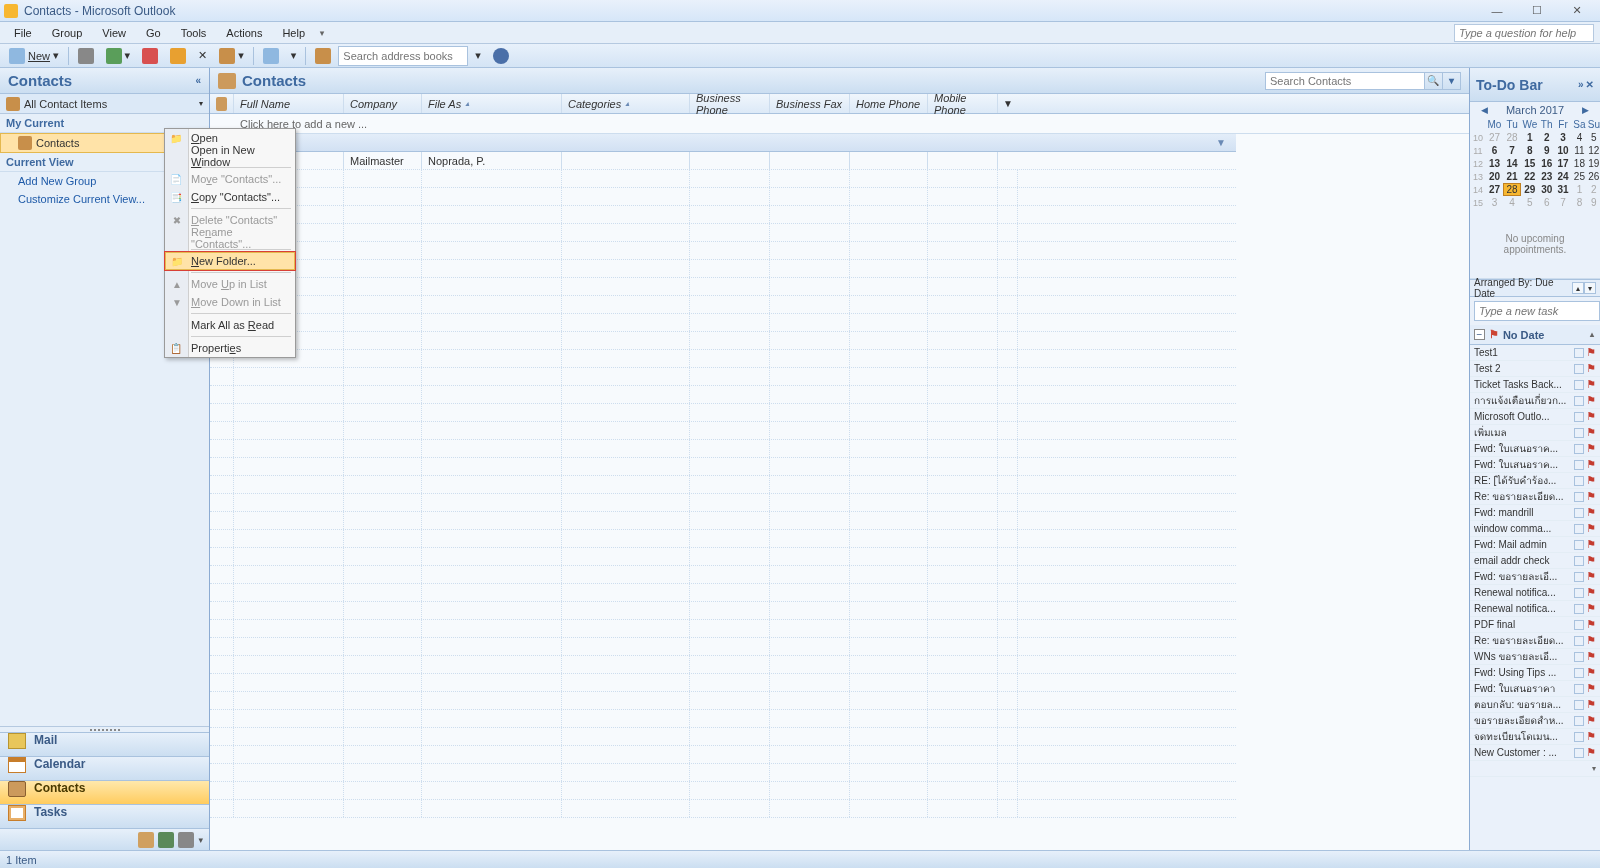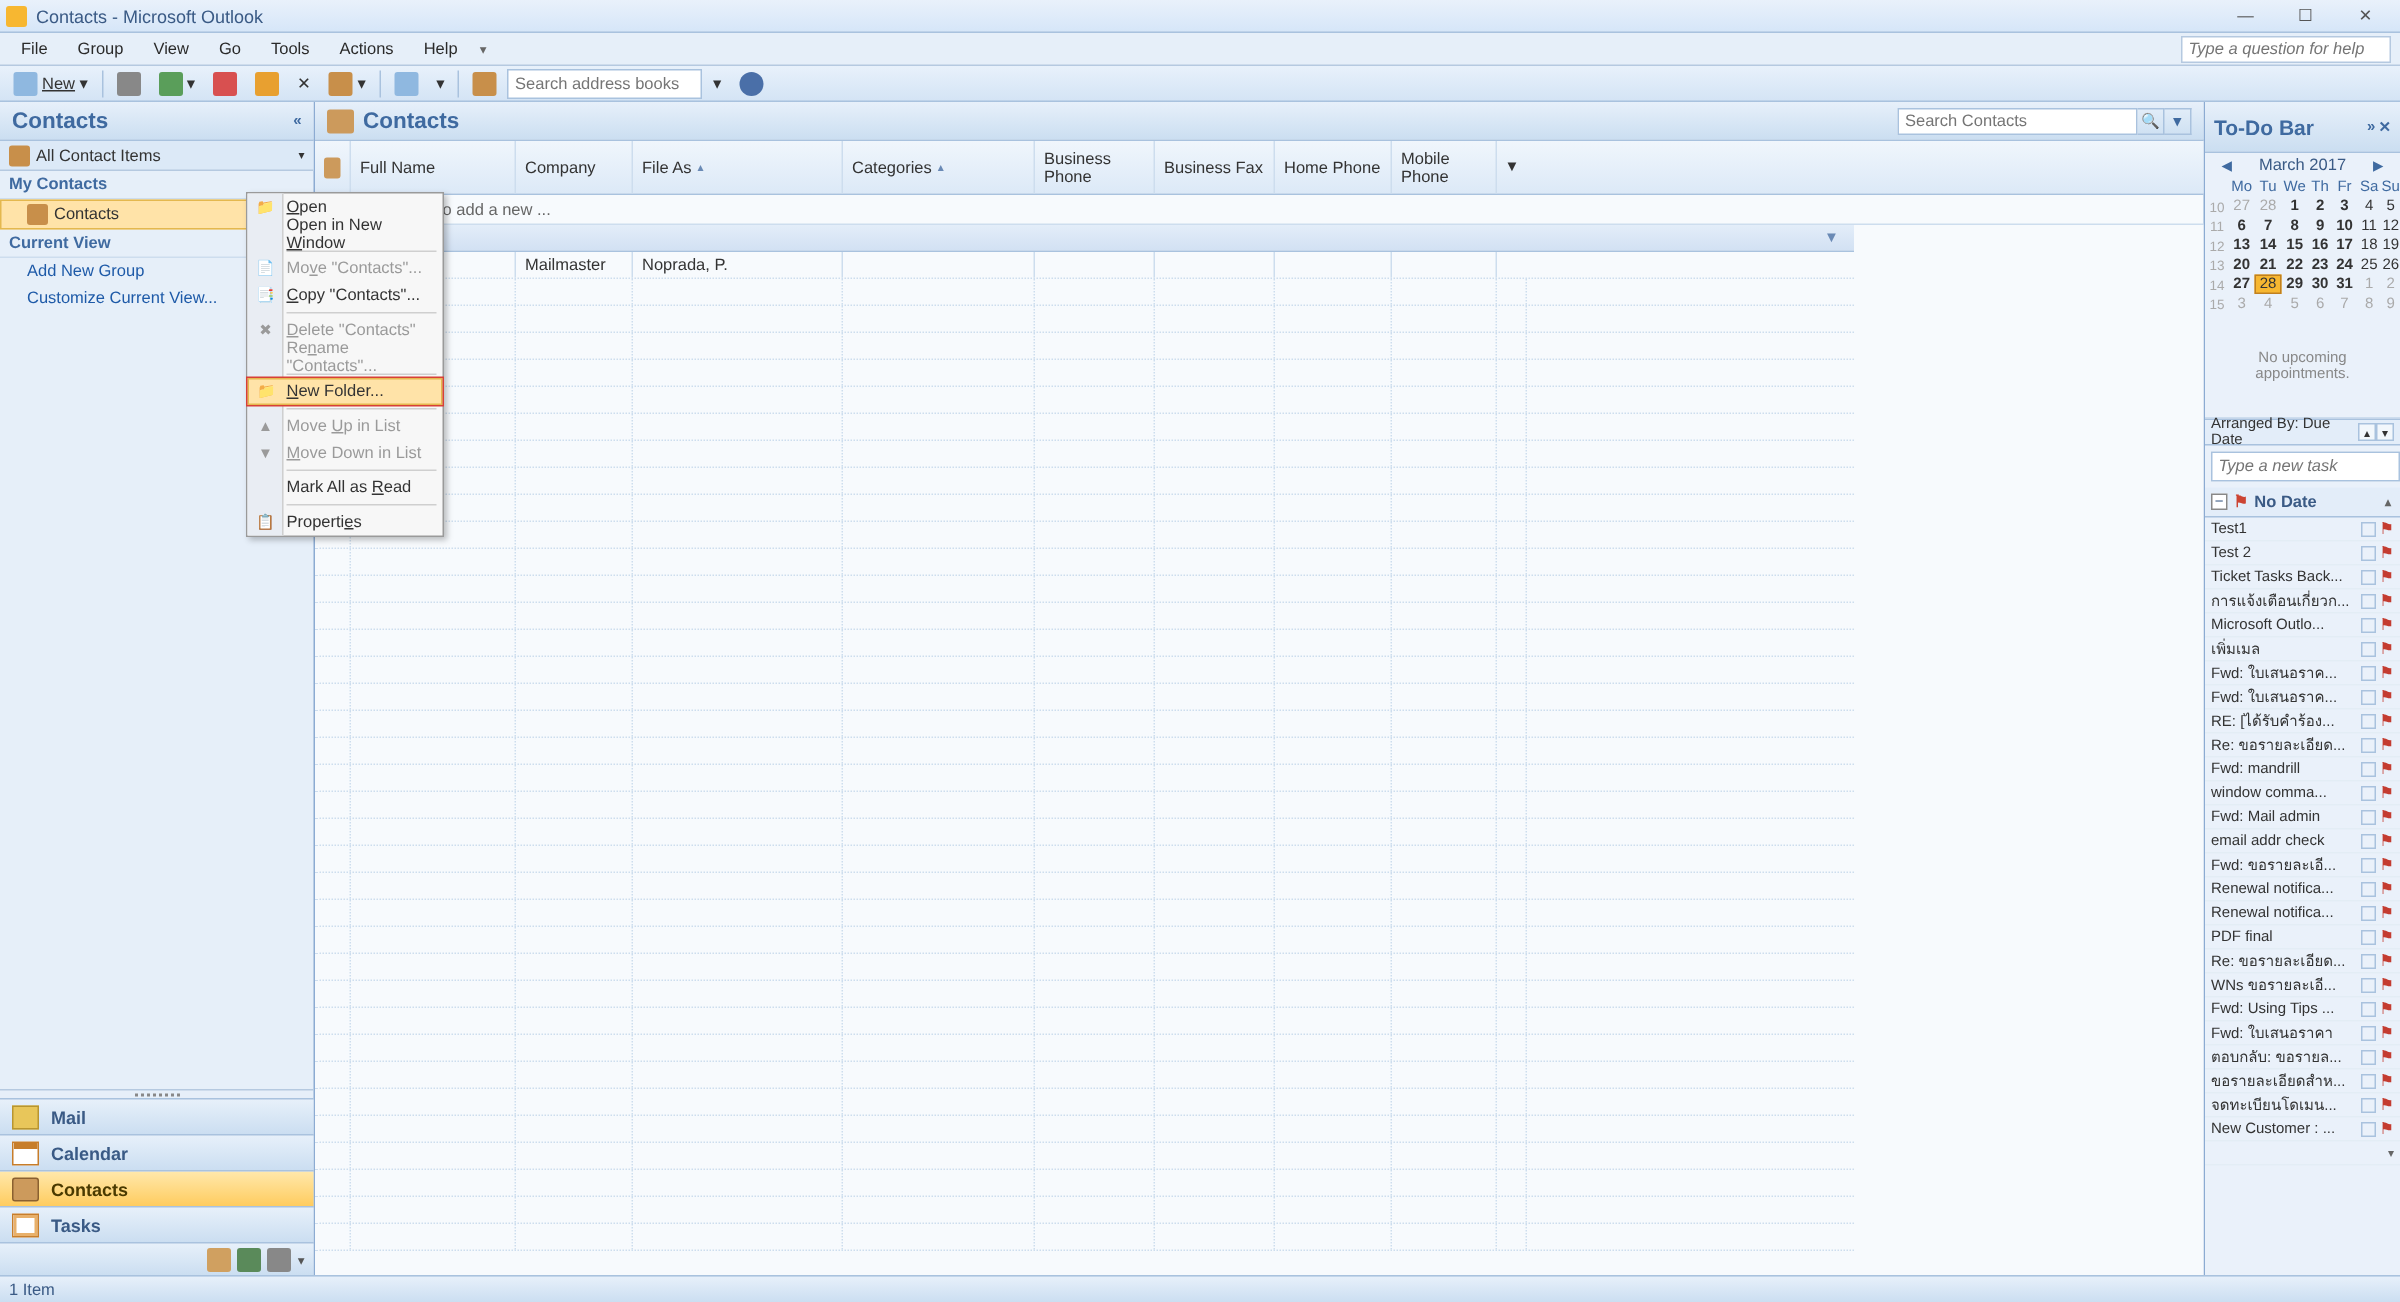--- a/index.html
+++ b/index.html
@@ -36,38 +36,38 @@
 .navsub { height:20px; background:#dce9f7; display:flex; align-items:center; padding:0 6px; border-bottom:1px solid #b5c9e0; font-size:11px; }
 .navsub .carrot { margin-left:auto; font-size:8px; }
 .navgroup { font-weight:bold; color:#3f6aa0; padding:3px 6px; border-bottom:1px solid #cdddee; font-size:11px; }
 .navitem { padding:3px 6px 3px 18px; display:flex; align-items:center; gap:4px; font-size:11px; }
 .navitem.sel { background:#ffe3a8; border:1px solid #e4b84e; padding:2px 5px 2px 17px; }
 .navitem .nicon { width:14px; height:14px; background:#c88f4a; border-radius:2px; }
 .navlink { padding:3px 6px 3px 18px; color:#1e5aa8; font-size:11px; cursor:pointer; }
 .navspacer { flex:1; }
 .navdivider { height:6px; border-top:1px solid #b5c9e0; display:flex; justify-content:center; align-items:center; }
 .navdivider .dots { width:30px; height:2px; background:repeating-linear-gradient(90deg,#888 0 2px,transparent 2px 4px); }
-.navbtn { height:24px; background:linear-gradient(#e7f0fa,#cbdef1); display:flex; align-items:center; padding:0 8px; gap:8px; border-top:1px solid #a9c2de; font-size:12px; color:#3a5a85; font-weight:bold; }
+.navbtn { height:24px; background:linear-gradient(#e7f0fa,#cbdef1); display:flex; align-items:flex-start; padding:0 8px; gap:8px; border-top:1px solid #a9c2de; font-size:12px; color:#3a5a85; font-weight:bold; }
 .navbtn.active { background:linear-gradient(#ffe8ab,#ffcc5f); color:#4a3a00; }
 .navbtn .bicon { width:18px; height:16px; }
 .navbtn .ic-mail { background:#e8c65a; border:1px solid #b89530; }
 .navbtn .ic-cal  { background:#fff; border:1px solid #c77d2a; box-shadow:inset 0 4px 0 #c77d2a; }
 .navbtn .ic-cont { background:#cc9a5c; border:1px solid #8a6030; border-radius:2px; }
 .navbtn .ic-task { background:#fff; border:1px solid #c77d2a; box-shadow:inset 0 0 0 2px #e8b06a; }
 .navfoot { height:22px; background:linear-gradient(#e7f0fa,#cbdef1); border-top:1px solid #a9c2de; display:flex; align-items:center; justify-content:flex-end; padding:0 6px; gap:4px; }
 .navfoot .ficon { width:16px; height:16px; background:#d0a060; border-radius:2px; }
 
 
 .center { flex:1; display:flex; flex-direction:column; background:#f7fafd; border-right:1px solid #8cabd2; }
 .centerhead { height:26px; background:linear-gradient(#e7f0fa,#cbdef1); display:flex; align-items:center; padding:0 8px; font-weight:bold; font-size:15px; color:#3f6aa0; border-bottom:1px solid #a9c2de; }
 .centerhead .hicon { width:18px; height:16px; background:#cc9a5c; border-radius:2px; margin-right:6px; }
 .centerhead .search { margin-left:auto; display:flex; align-items:center; }
 .centerhead .search input { width:160px; height:18px; border:1px solid #a9c2de; font-size:11px; padding:0 4px; color:#888; }
 .centerhead .search .sbtn { width:18px; height:18px; border:1px solid #a9c2de; border-left:none; display:flex; align-items:center; justify-content:center; font-size:10px; color:#3f6aa0; }
-.colhead { height:36px; background:linear-gradient(#f0f6fc,#dce9f7); display:flex; border-bottom:1px solid #a9c2de; font-size:11px; color:#333; }
+.colhead { height:20px; background:linear-gradient(#f0f6fc,#dce9f7); display:flex; border-bottom:1px solid #a9c2de; font-size:11px; color:#333;font-style:italic; }
 .col { border-right:1px solid #cdddee; display:flex; align-items:center; padding:0 6px; }
 .col .arr { margin-left:4px; font-size:8px; color:#6a8ab5; }
 .col0 { width:24px; justify-content:center; }
 .col1 { width:110px; }
 .col2 { width:78px; }
 .col3 { width:140px; }
 .col4 { width:128px; }
 .col5 { width:80px; }
 .col6 { width:80px; }
 .col7 { width:78px; }
@@ -189,21 +189,21 @@
   <div class="navpane">
     <div class="navhead">
       <span>Contacts</span>
       <span class="collapse">«</span>
     </div>
     <div class="navsub">
       <span style="width:14px;height:14px;background:#c88f4a;border-radius:2px;margin-right:4px"></span>
       <span>All Contact Items</span>
       <span class="carrot">▾</span>
     </div>
-    <div class="navgroup">My Contacts</div>
+    <div class="navgroup">My Current</div>
     <div class="navitem sel">
       <span class="nicon"></span>
       <span>Contacts</span>
     </div>
     <div class="navgroup">Current View</div>
     <div class="navlink">Add New Group</div>
     <div class="navlink">Customize Current View...</div>
     <div class="navspacer"></div>
     <div class="navdivider">
         <div class="dots"></div>

